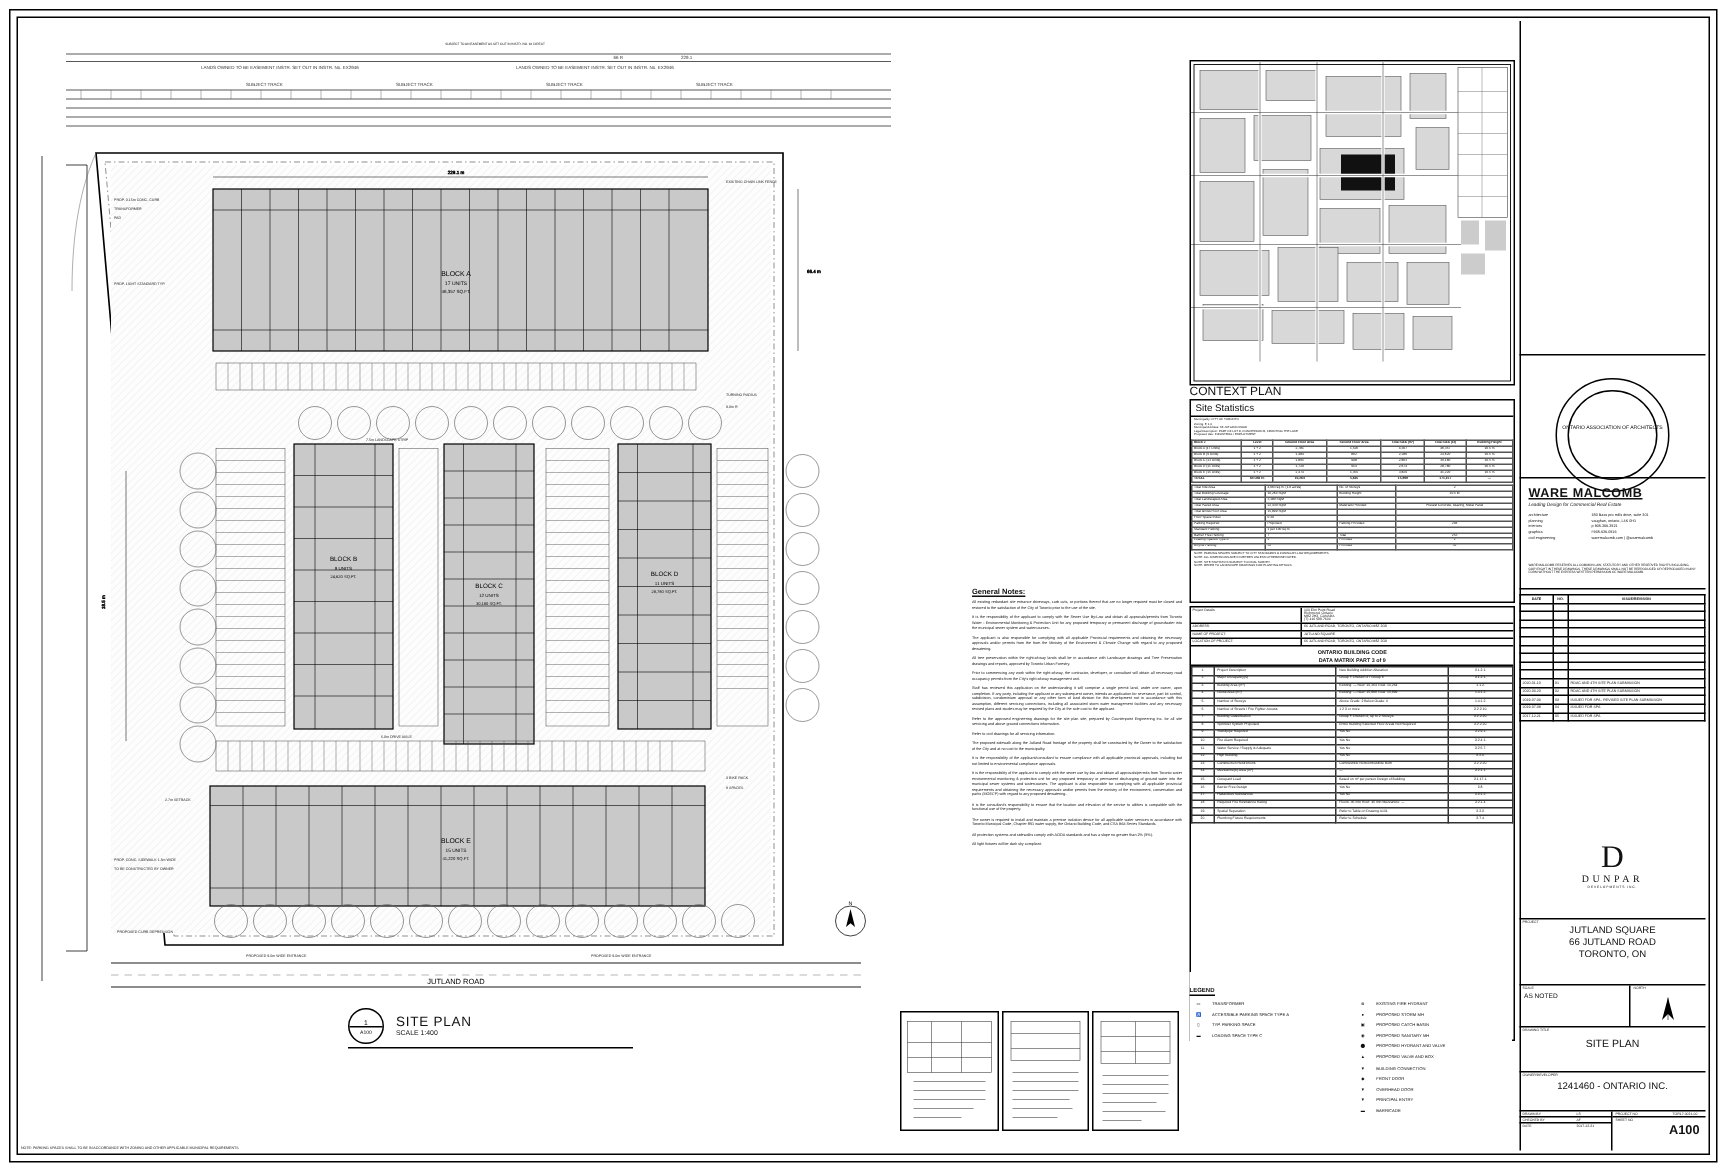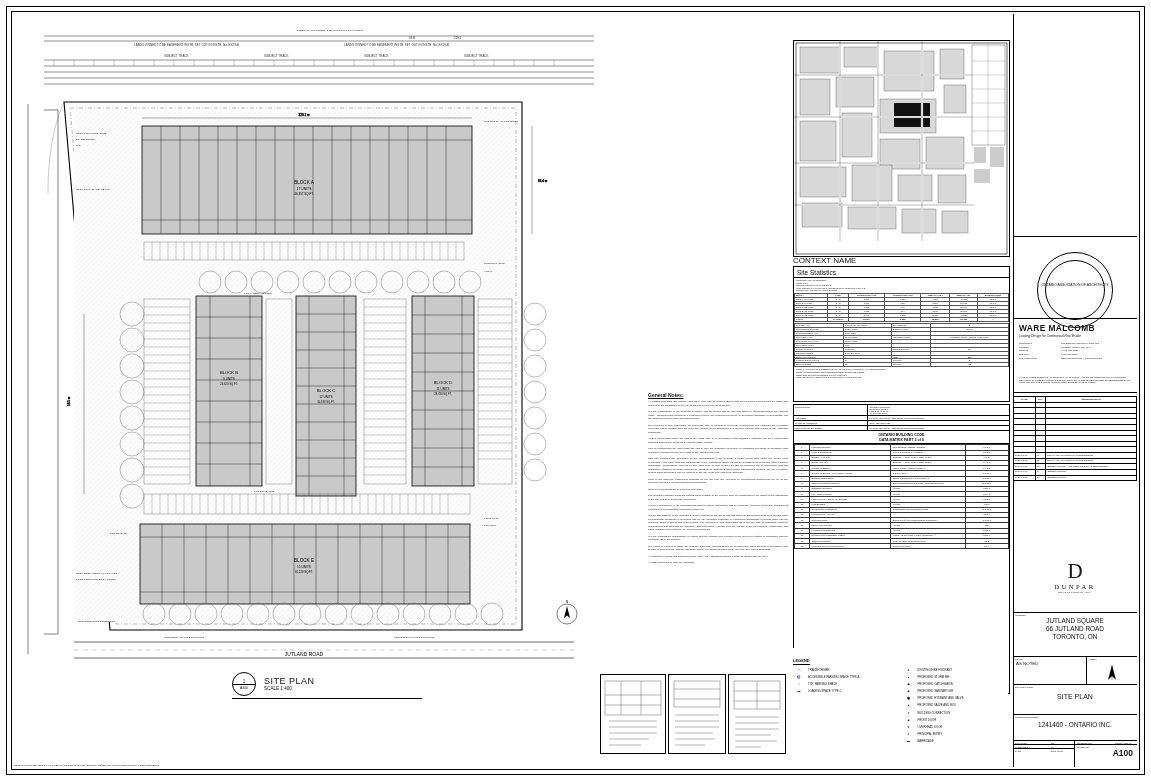--- a/index.html
+++ b/index.html
@@ -61,21 +61,21 @@
   .detail-box{position:absolute;border:0.6px solid #000;background:#fff;overflow:hidden;}
 
   
   #titleband{position:absolute;left:1013px;top:14px;width:124px;height:753px;border-left:0.8px solid #000;}
   #oaa{position:absolute;left:1013px;top:240px;width:124px;height:100px;}
   .seal{position:absolute;left:50%;top:50%;transform:translate(-50%,-50%);width:74px;height:74px;border-radius:50%;border:1px solid #000;}
   .seal .inner{position:absolute;left:7px;top:7px;right:7px;bottom:7px;border-radius:50%;border:0.6px solid #000;}
   .seal .txt{position:absolute;left:0;right:0;top:30px;text-align:center;font-size:3.4px;line-height:1.3;}
 
   #wm{position:absolute;left:1019px;top:323px;width:112px;}
-  #wm .wmname{font-size:8.4px;letter-spacing:0.4px;font-weight:bold;}
+  #wm .wmname{font-size:8.4px;letter-spacing:0.4px;font-weight:bold;text-decoration:underline;}
   #wm .wmsub{font-size:3.2px;font-style:italic;margin-top:1px;}
   #wm .wmcols{display:flex;margin-top:4px;font-size:2.5px;line-height:1.45;}
   #wm .wmcols div:first-child{width:42px;}
 
   #copyblock{position:absolute;left:1019px;top:376px;width:112px;font-size:2.1px;line-height:1.3;}
 
   .revtbl{position:absolute;left:1013px;width:124px;border-collapse:collapse;font-size:2.4px;}
   .revtbl td,.revtbl th{border:0.5px solid #000;padding:0.5px 1px;line-height:1.5;}
 
   #dunpar{position:absolute;left:1013px;top:555px;width:124px;height:55px;text-align:center;}
@@ -611,21 +611,21 @@
         <line x1="194" y1="4" x2="194" y2="104"></line>
       </g>
       <g fill="#ccc">
         <rect x="180" y="106" width="12" height="16"></rect>
         <rect x="196" y="106" width="14" height="20"></rect>
         <rect x="180" y="128" width="16" height="14"></rect>
       </g>
       <rect x="2" y="2" width="211" height="211" fill="none" stroke="#000" stroke-width="0.6"></rect>
     </svg>
   </div>
-  <div id="context-label">CONTEXT NAME</div>
+  <div id="context-label">CONTEXT PLAN</div>
 
   <div id="stats">
     <h3>Site Statistics</h3>
     <div class="statnote">
       <div>Municipality: CITY OF TORONTO</div>
       <div>Zoning: E 1.0</div>
       <div>Municipal Address: 66 JUTLAND ROAD</div>
       <div>Legal Description: PART OF LOT 8, CONCESSION B, FRONTING THE LAKE</div>
       <div>Proposed Use: INDUSTRIAL / EMPLOYMENT</div>
     </div>

